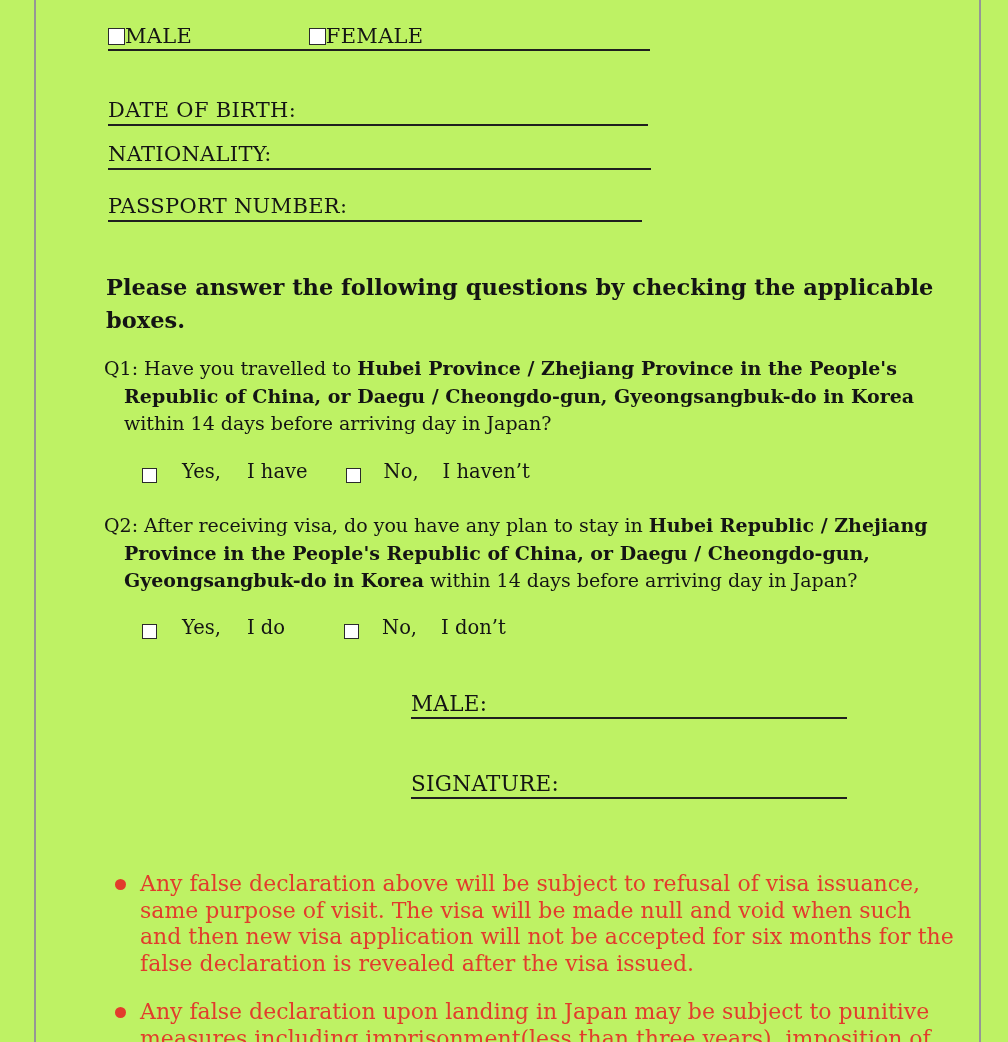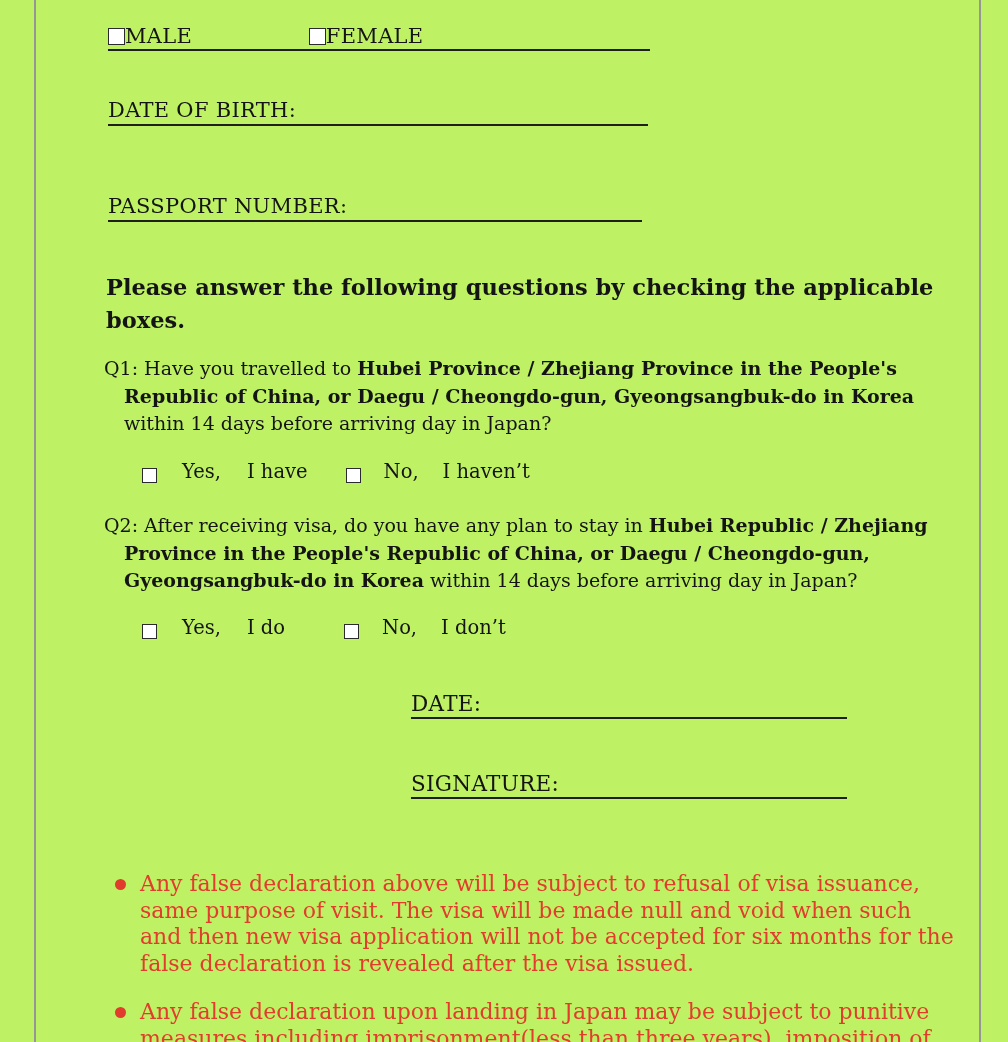--- a/index.html
+++ b/index.html
@@ -72,20 +72,23 @@
   <div class="page-border right"></div>
 
   <div class="sex-row">
     <span class="cb"></span><span class="lbl">MALE</span>
     <span class="cb female"></span><span class="lbl">FEMALE</span>
   </div>
 
   <div class="field dob">
     <span class="lbl">DATE OF BIRTH:</span>
   </div>
+  <div class="field nat">
+    <span class="lbl">NATIONALITY:</span>
+  </div>
   <div class="field pass">
     <span class="lbl">PASSPORT NUMBER:</span>
   </div>
 
   <div class="instruction">
     <div>Please answer the following questions by checking the applicable</div>
     <div>boxes.</div>
   </div>
 
   <div class="q q1">
@@ -110,21 +113,21 @@
   <div class="cbrow q2row">
     <span class="cb"></span>
     <span class="ans yes">Yes,</span>
     <span class="ans yestext">I do</span>
     <span class="cb second"></span>
     <span class="ans no">No,</span>
     <span class="ans notext">I don’t</span>
   </div>
 
   <div class="sig-field date">
-    <span class="lbl">DATE:</span>
+    <span class="lbl">MALE:</span>
   </div>
   <div class="sig-field signature">
     <span class="lbl">SIGNATURE:</span>
   </div>
 
   <div class="warning w1">
     <span class="dot"></span>
     <div class="wtext">
       <div>Any false declaration above will be subject to refusal of visa issuance,</div>
       <div>same purpose of visit. The visa will be made null and void when such</div>

